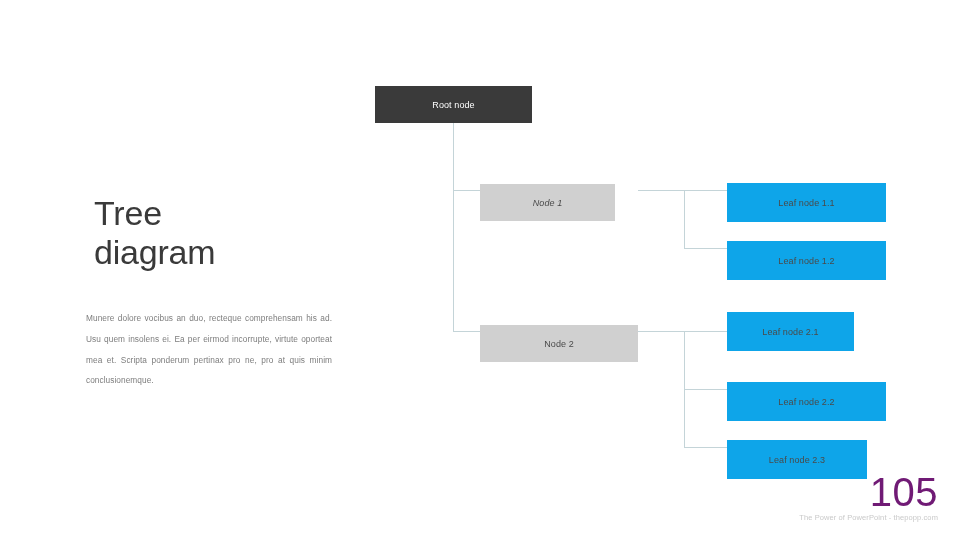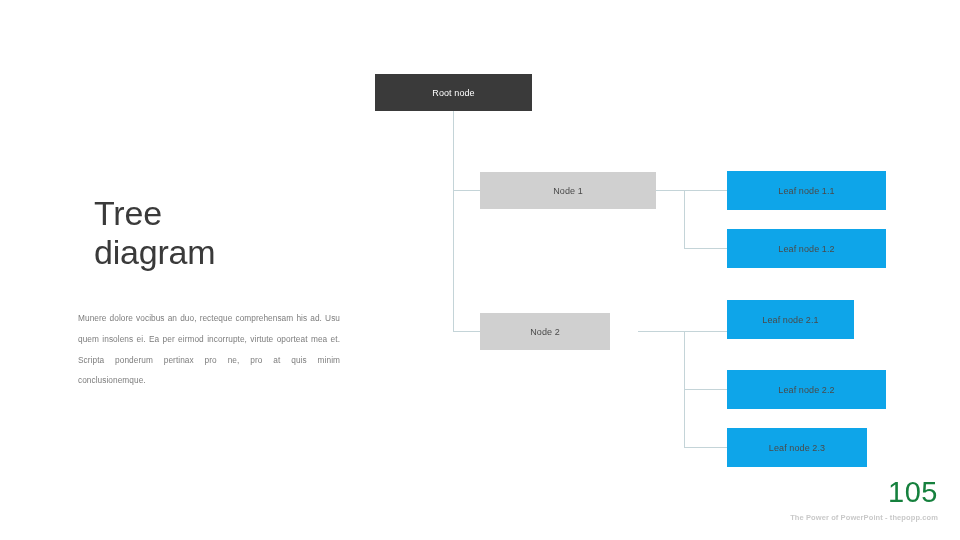--- a/index.html
+++ b/index.html
@@ -26,21 +26,21 @@
   #page-title {
     font-size: 34px;
     line-height: 39px;
     font-weight: 400;
     color: #3a3a3a;
     letter-spacing: -0.2px;
     margin: 16px;
     white-space: pre-line;
   }
   #page-body {
-    margin: 0;
+    margin: 8px;
     margin-top: 36px;
     font-size: 8.3px;
     line-height: 20.8px;
     color: #7d7d7d;
     text-align: justify;
     letter-spacing: 0.05px;
   }
 
   
   #diagram {
@@ -59,53 +59,53 @@
   }
 
   .node {
     position: absolute;
     display: flex;
     align-items: center;
     justify-content: center;
     box-sizing: border-box;
     font-size: 9px;
     letter-spacing: 0.1px;
+    margin-top: 12px;
   }
   .node-root {
     background: #3a3a3a;
     color: #ffffff;
   }
   .node-branch {
     background: #d0d0d0;
     color: #4a4a4a;
   }
   .node-leaf {
     background: #0ea5e9;
     color: #4a4a4a;
   }
 
   
   #page-number {
     position: absolute;
     right: 22px;
     top: 472px;
-    font-size: 29px;
+    font-size: 40px;
     line-height: 40px;
-    color: #15803d;
+    color: #701a75;
     font-weight: 400;
     letter-spacing: 0.5px;
   }
   #footer-note {
     position: absolute;
     right: 22px;
     top: 513px;
     font-size: 7.5px;
     color: #c9c9c9;
     letter-spacing: 0.1px;
-    font-weight: bold;
   }
 </style>
 </head>
 <body>
 
 <div id="diagram">
 
   <svg id="connectors" viewBox="0 0 960 540" width="960" height="540">
     <g stroke="#c4d4d8" stroke-width="1" fill="none" shape-rendering="crispEdges">
 
@@ -125,25 +125,25 @@
       <path d="M684.5 331.5 L727 331.5"></path>
       <path d="M684.5 389.5 L727 389.5"></path>
       <path d="M684.5 447.5 L727 447.5"></path>
     </g>
   </svg>
 
   <div class="node node-root" style="left:375px; top:74px; width:157px; height:37px;">
     <span>Root node</span>
   </div>
 
-  <div class="node node-branch" style="left:480px; top:172px; width:176px; height:37px;">
+  <div class="node node-branch" style="left:480px; top:172px; width:135px; height:37px;font-style:italic;">
     <span>Node 1</span>
   </div>
 
-  <div class="node node-branch" style="left:480px; top:313px; width:130px; height:37px;text-align:right;">
+  <div class="node node-branch" style="left:480px; top:313px; width:158px; height:37px;text-align:right;">
     <span>Node 2</span>
   </div>
 
   <div class="node node-leaf" style="left:727px; top:171px; width:159px; height:39px;">
     <span>Leaf node 1.1</span>
   </div>
 
   <div class="node node-leaf" style="left:727px; top:229px; width:159px; height:39px;">
     <span>Leaf node 1.2</span>
   </div>

